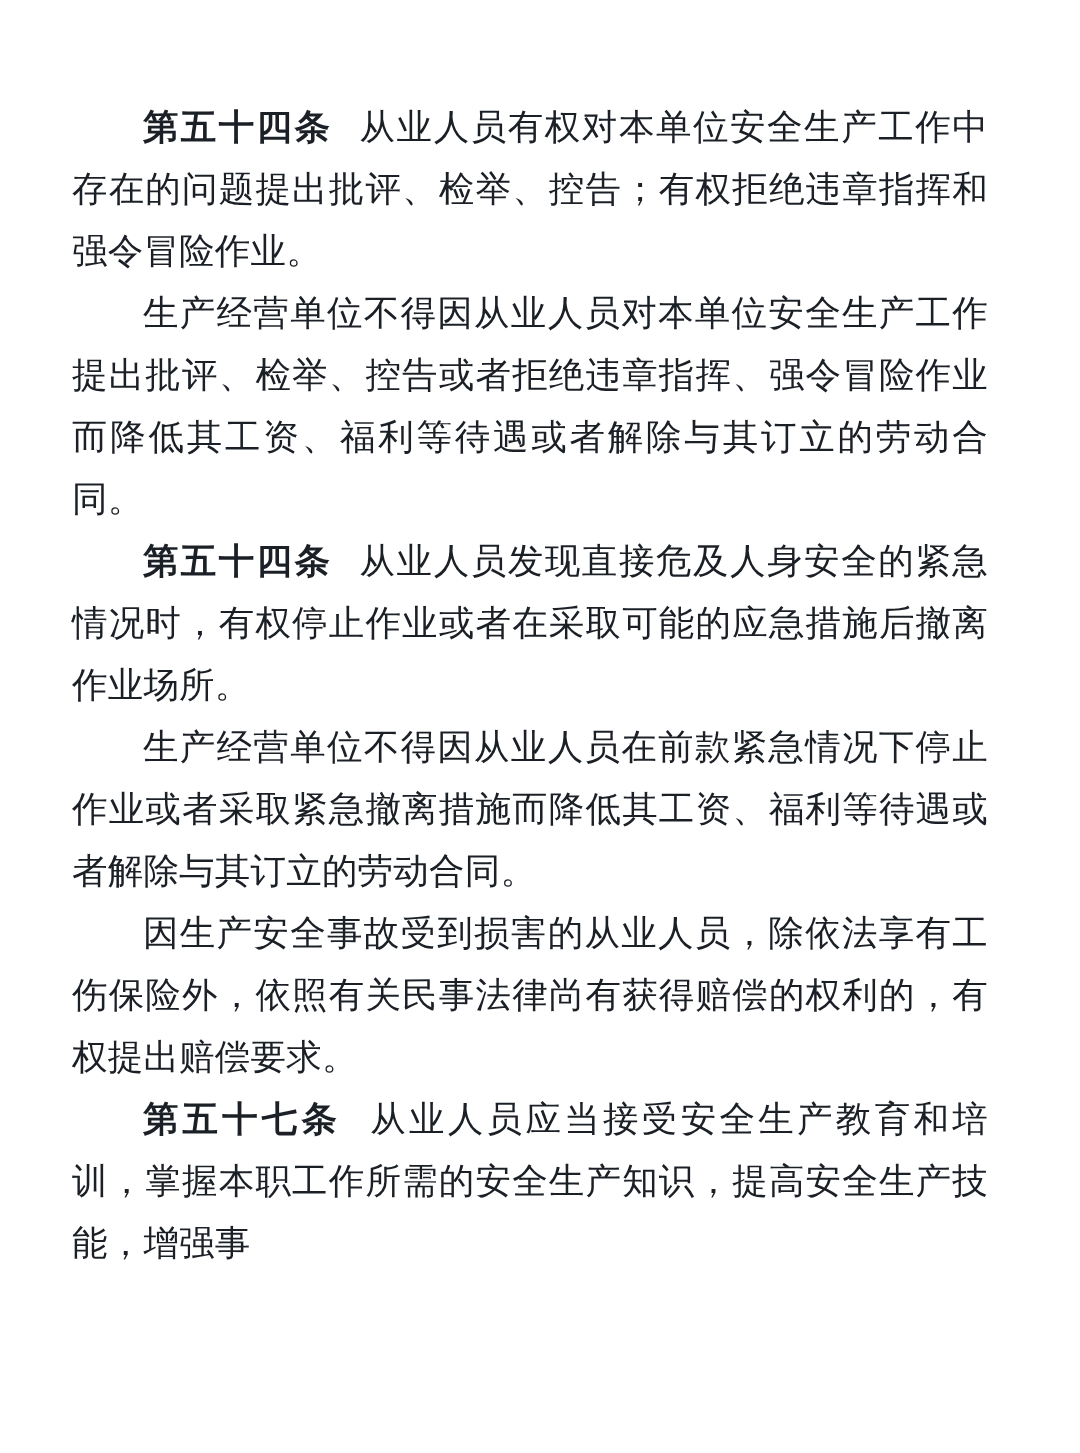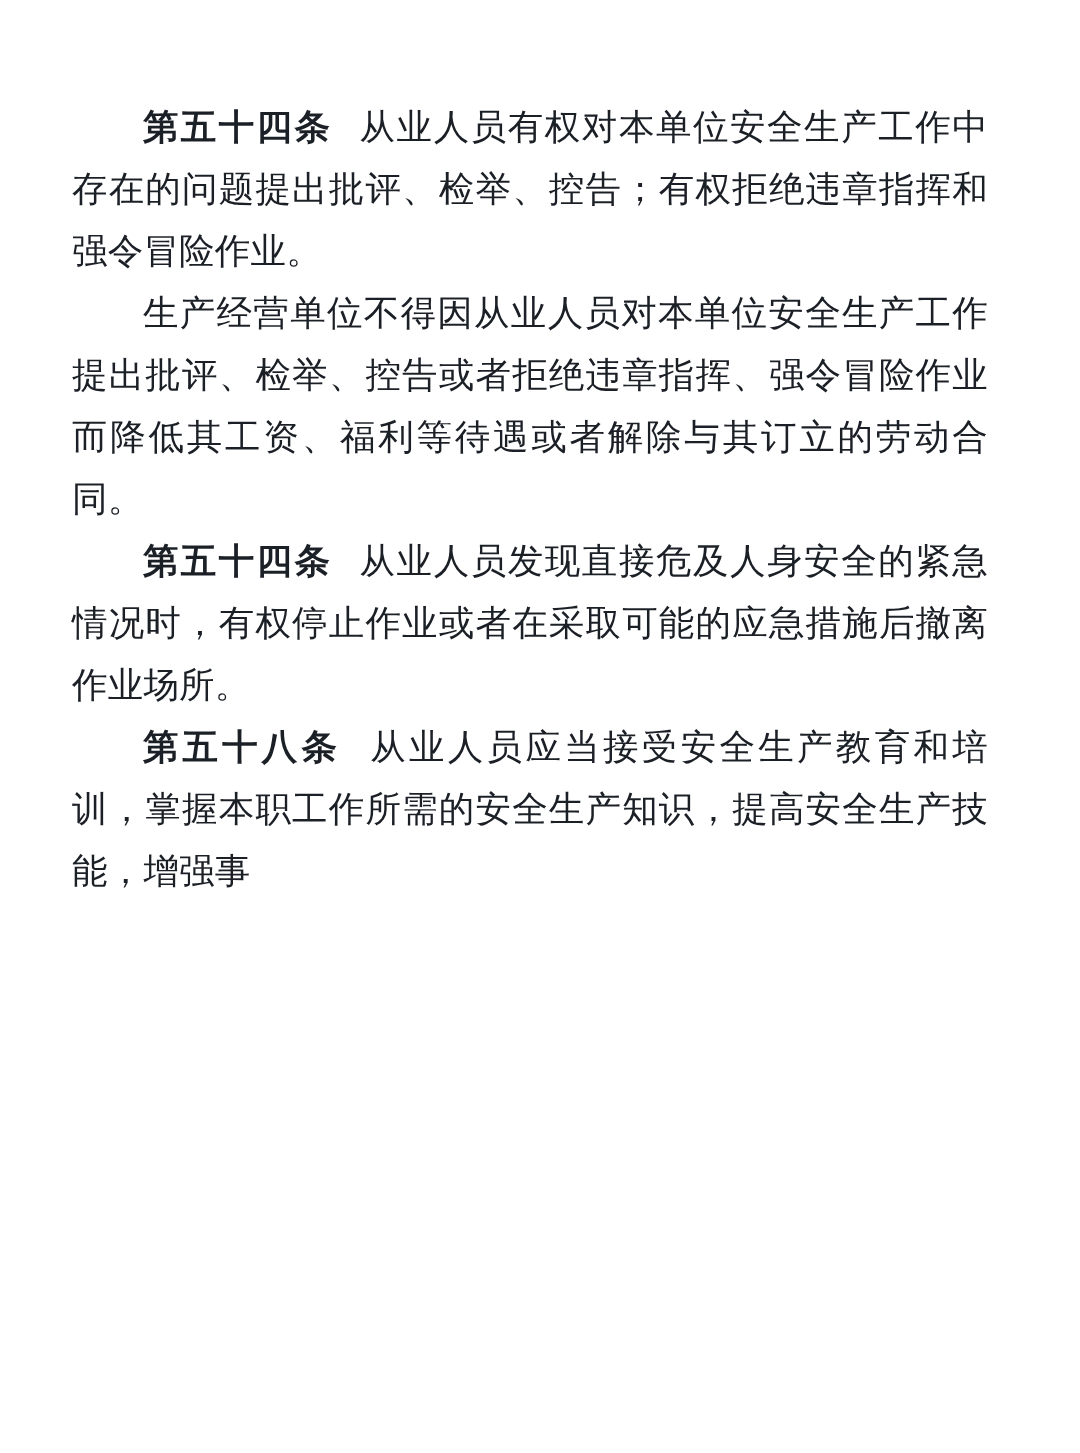--- a/index.html
+++ b/index.html
@@ -59,22 +59,28 @@
     </p>
 
     <p class="para indent">
       <span>生产经营单位不得因从业人员对本单位安全生产工作提出批评、检举、控告或者拒绝违章指挥、强令冒险作业而降低其工资、福利等待遇或者解除与其订立的劳动合同。</span>
     </p>
 
     <p class="para indent">
       <span class="article-label">第五十四条</span><span class="gap-after-label"></span><span>从业人员发现直接危及人身安全的紧急情况时，有权停止作业或者在采取可能的应急措施后撤离作业场所。</span>
     </p>
 
-
-
+    <p class="para indent">
+      <span>生产经营单位不得因从业人员在前款紧急情况下停止作业或者采取紧急撤离措施而降低其工资、福利等待遇或者解除与其订立的劳动合同。</span>
+    </p>
 
 
     <p class="para indent">
-      <span class="article-label">第五十八条</span><span class="gap-after-label"></span><span>从业人员应当接受安全生产教育和培训，掌握本职工作所需的安全生产知识，提高安全生产技能，增强事</span>
+      <span>因生产安全事故受到损害的从业人员，除依法享有工伤保险外，依照有关民事法律尚有获得赔偿的权利的，有权提出赔偿要求。</span>
+    </p>
+
+
+    <p class="para indent">
+      <span class="article-label">第五十七条</span><span class="gap-after-label"></span><span>从业人员应当接受安全生产教育和培训，掌握本职工作所需的安全生产知识，提高安全生产技能，增强事</span>
     </p>
 
   </div>
 </div>
 
 </body></html>

